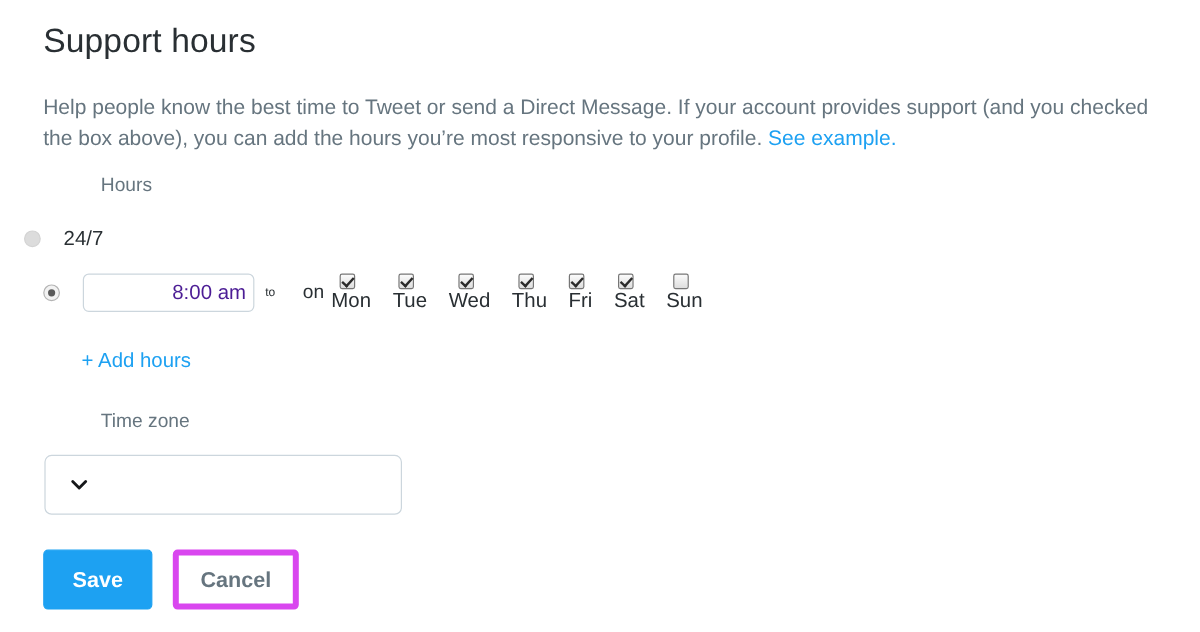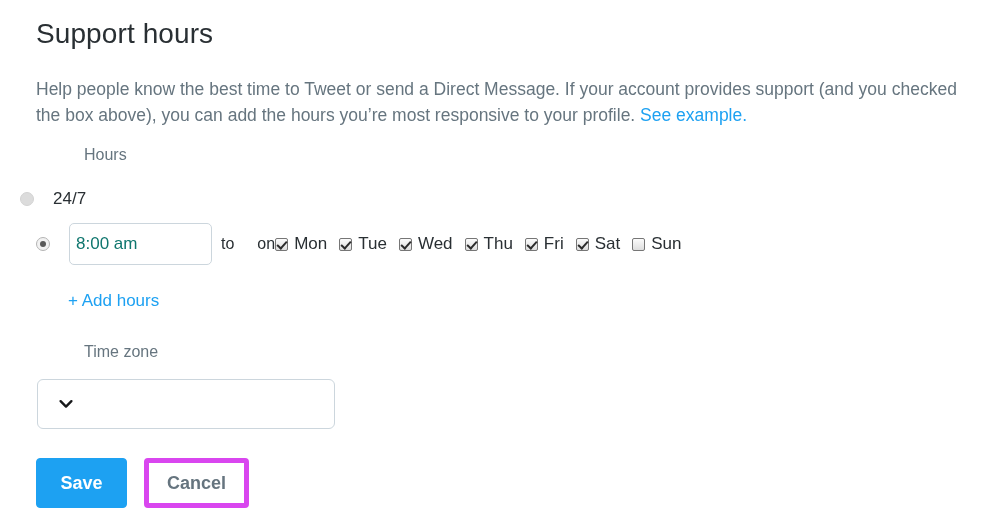--- a/index.html
+++ b/index.html
@@ -123,37 +123,37 @@
     font-size: 17px;
     color: #292f33;
     line-height: 20px;
     white-space: nowrap;
   }
 
   
   .time-input {
     margin-left: 19px;
     width: 143px;
-    height: 42px;
+    height: 32px;
     box-sizing: border-box;
     border: 1px solid #ccd6dd;
     border-radius: 5px;
     background: #ffffff;
-    color: #0f766e;
+    color: #4c1d95;
     font-family: "Liberation Sans", sans-serif;
     font-size: 17px;
-    text-align: left;
+    text-align: right;
     padding: 0 6px;
     outline: none;
   }
   .time-input.second {
     margin-left: 0;
   }
   .to-text {
-    font-size: 16px;
+    font-size: 10px;
     color: #292f33;
     margin: 0 6px 0 9px;
     white-space: nowrap;
   }
   .on-text {
     font-size: 16px;
     color: #292f33;
     margin-left: 17px;
     white-space: nowrap;
   }
@@ -161,20 +161,21 @@
   
   .days {
     display: flex;
     align-items: center;
     white-space: nowrap;
   }
   .day-item {
     display: inline-flex;
     align-items: center;
     margin-right: 2px;
+    flex-direction: column;
   }
   .day-item:not(:first-child) {
     margin-left: 10px;
   }
   .checkbox {
     width: 13px;
     height: 13px;
     box-sizing: border-box;
     border: 1px solid #767676;
     border-radius: 2px;

